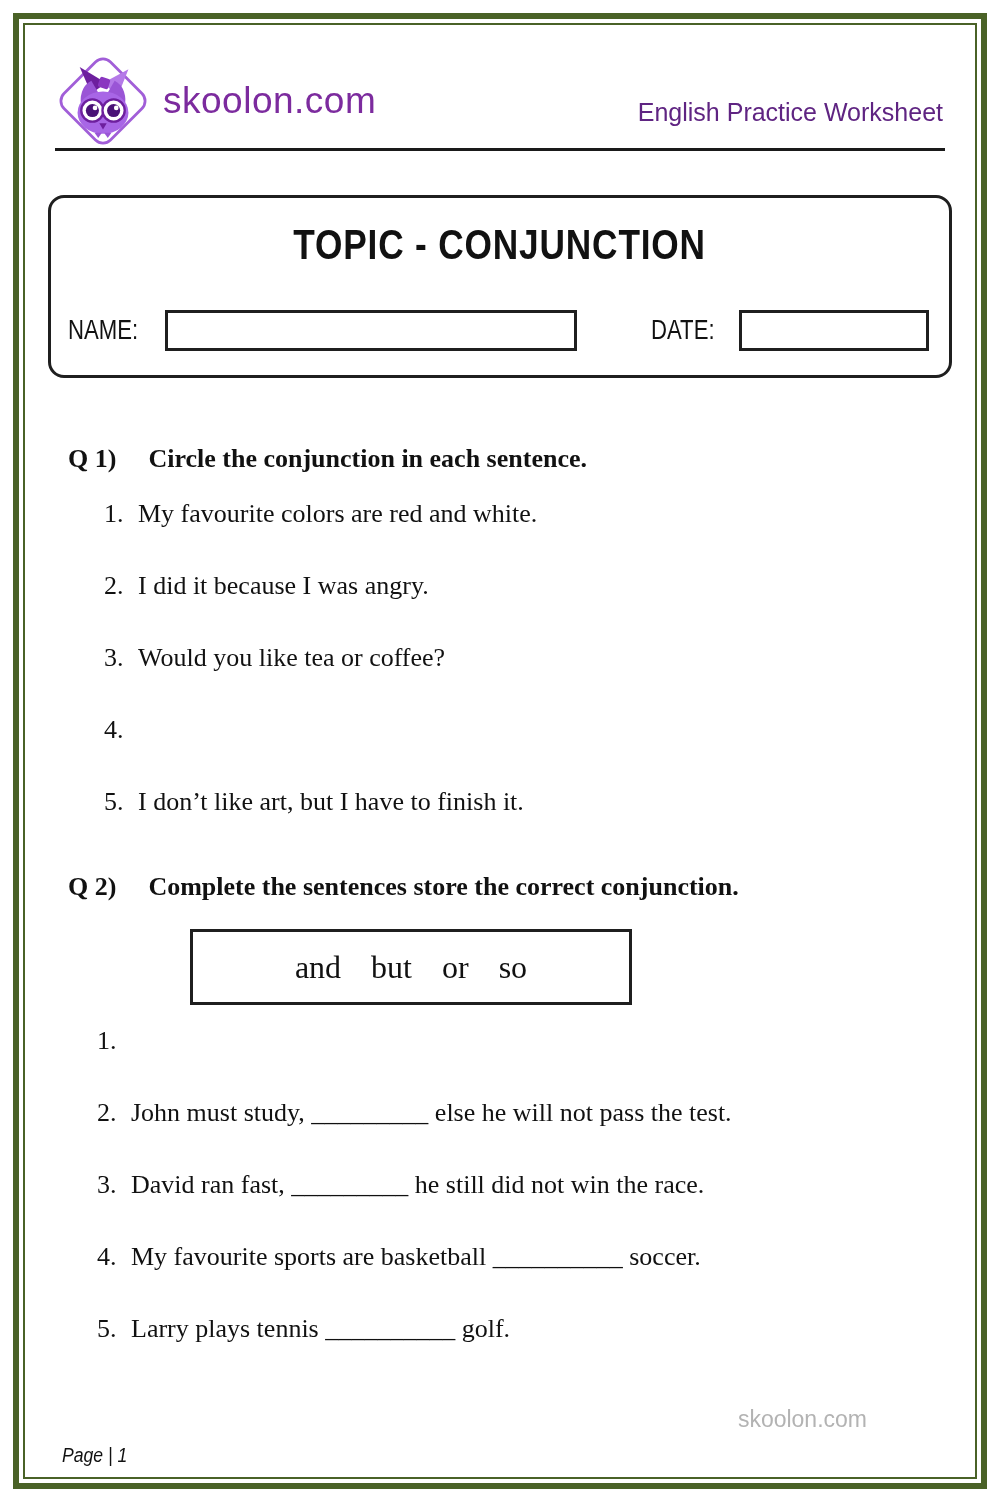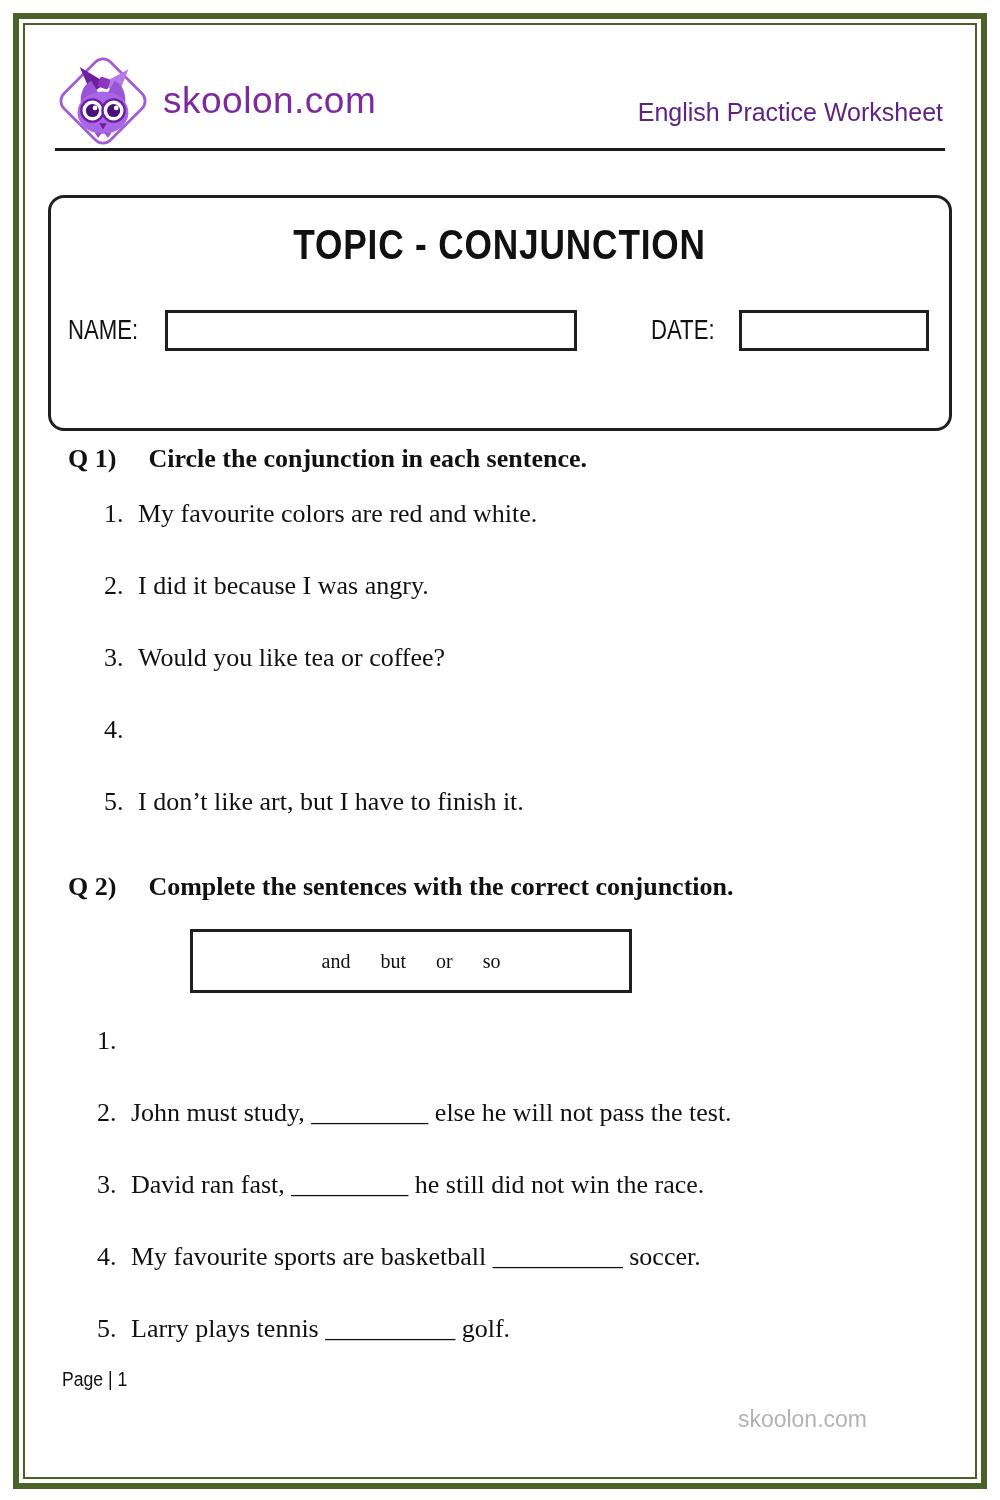--- a/index.html
+++ b/index.html
@@ -19,21 +19,21 @@
   
   .logo { position:absolute; left:50px; top:48px; width:106px; height:106px; }
   .logo-text { position:absolute; left:163px; top:80px; font-size:37px;
     font-family:"Liberation Sans", sans-serif; color:#7c2b9e; letter-spacing:0.5px; }
   .subtitle { position:absolute; right:57px; top:86px; font-size:25px;
     font-family:"Liberation Sans", sans-serif; color:#5f2482;margin-top:12px; }
   .header-rule { position:absolute; left:55px; right:55px; top:148px;
     border-top:3px solid #1a1a1a; }
 
   
-  .topic-box { position:absolute; left:48px; right:48px; top:195px; height:236px;
+  .topic-box { position:absolute; left:48px; right:48px; top:195px; height:183px;
     border:3px solid #1f1f1f; border-radius:16px; background:#fff; }
   .topic-title-wrap { text-align:center; margin-top:22px; }
   .topic-title { display:inline-block; font-family:"Liberation Sans", sans-serif;
     font-weight:bold; font-size:43px; letter-spacing:1px;
     transform:scaleX(0.82); transform-origin:center; white-space:nowrap; }
   .cond-label { display:inline-block; font-family:"Liberation Sans", sans-serif;
     font-size:27px; font-weight:500; transform:scaleX(0.82); transform-origin:left; }
   .name-label { position:absolute; left:17px; top:117px; }
   .name-box { position:absolute; left:114px; top:112px; width:412px; height:41px;
     border:3px solid #1f1f1f; background:#fff; font-size:24px; padding:0 8px;
@@ -50,27 +50,27 @@
   .q-heading .qnum { margin-right:32px; }
 
   .q-list { position:absolute; left:0; }
   .q1-list { top:499px; left:104px; }
   .q2-list { top:1026px; left:97px; }
   .q-item { display:flex; font-size:26px; height:72px; align-items:flex-start;
     white-space:nowrap; }
   .q-item .num { width:34px; }
 
   
-  .word-bank { position:absolute; left:190px; top:929px; width:442px; height:64px;
+  .word-bank { position:absolute; left:190px; top:929px; width:442px; height:76px;
     border:3px solid #1f1f1f; display:flex; align-items:center; justify-content:center;
-    gap:30px; font-size:20px; background:#fff; }
+    gap:30px; font-size:32px; background:#fff; }
 
   
-  .footer-page { position:absolute; left:62px; top:1368px; font-size:20px;
-    font-family:"Liberation Sans", sans-serif; }
+  .footer-page { position:absolute; left:62px; top:1444px; font-size:20px;
+    font-family:"Liberation Sans", sans-serif;font-style:italic; }
   .footer-page .inner { display:inline-block; transform:scaleX(0.88);
     transform-origin:left; }
   .footer-site { position:absolute; right:133px; top:1406px; font-size:23px;
     font-family:"Liberation Sans", sans-serif; color:#b3b3b3; }
 </style>
 </head>
 <body>
 
 <div class="border-outer"></div>
 <div class="border-inner"></div>
@@ -128,21 +128,21 @@
   <div class="q-item">
     <span class="num">4.</span>
   </div>
   <div class="q-item">
     <span class="num">5.</span>
     <span>I don’t like art, but I have to finish it.</span>
   </div>
 </div>
 
 <div class="q-heading q2-heading">
-  <span class="qnum">Q 2)</span><span>Complete the sentences with the correct conjunction.</span>
+  <span class="qnum">Q 2)</span><span>Complete the sentences store the correct conjunction.</span>
 </div>
 
 <div class="word-bank">
   <span>and</span>
   <span>but</span>
   <span>or</span>
   <span>so</span>
 </div>
 
 <div class="q-list q2-list">

